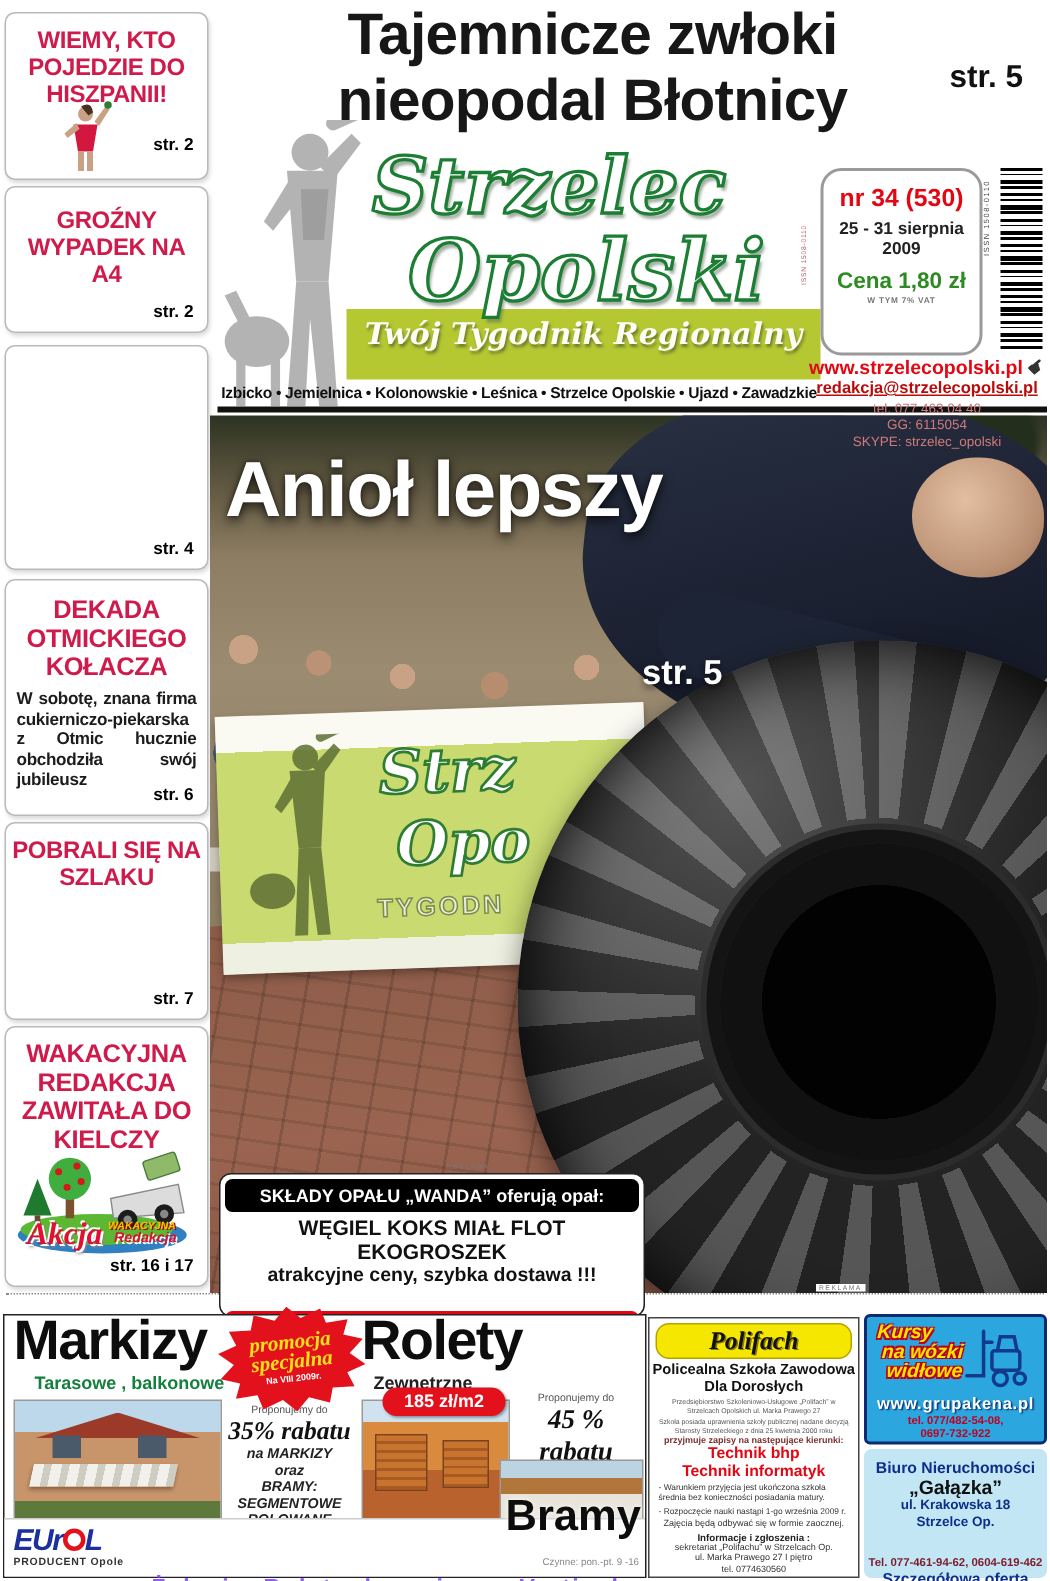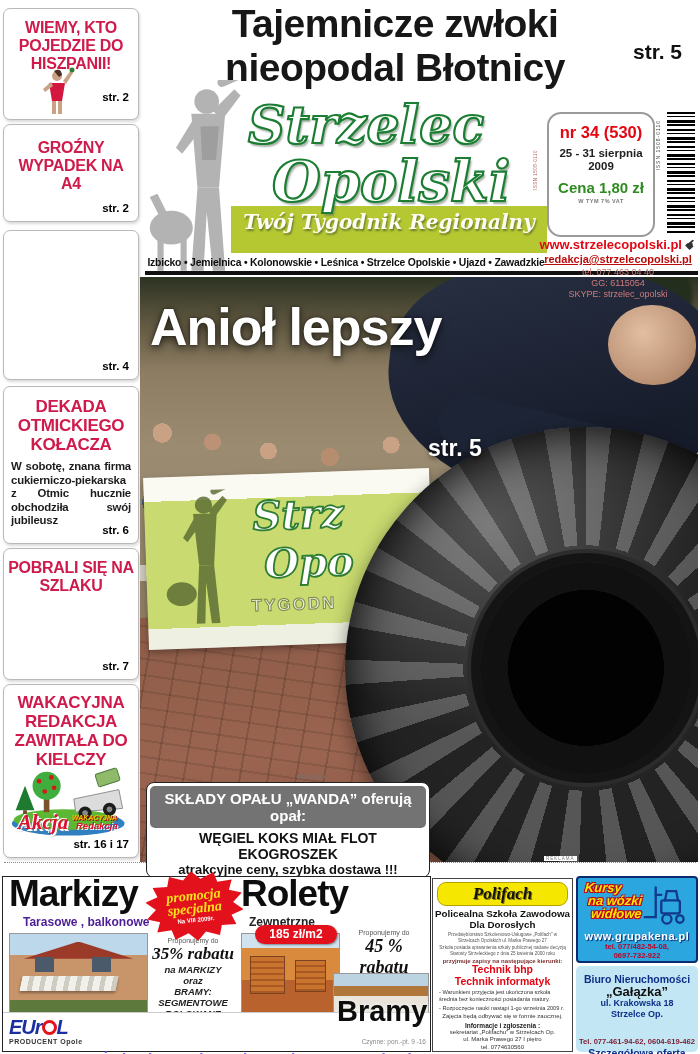--- a/index.html
+++ b/index.html
@@ -116,33 +116,33 @@
     font-size:23px;text-shadow:0 2px 5px rgba(0,0,0,.7);}
 
   
   .rek1{position:absolute;left:298px;top:775px;font-size:4.5px;color:#777;letter-spacing:1px;z-index:8;}
   .rekline{position:absolute;left:4px;right:4px;top:862px;border-top:1px dotted #8a8a8a;z-index:8;}
   .rek2{position:absolute;left:544px;top:856px;font-size:4.5px;color:#777;letter-spacing:1px;z-index:8;background:#fff;padding:0 2px;}
 
   
   .wanda{position:absolute;left:146px;top:782px;width:284px;height:96px;background:#fff;
     border:1.5px solid #222;border-radius:8px;padding:3px;box-sizing:border-box;z-index:9;}
-  .wanda-bar1{background:#737373;border-radius:5px;color:#fff;font-weight:bold;font-size:15px;
+  .wanda-bar1{background:#000000;border-radius:5px;color:#fff;font-weight:bold;font-size:12px;
     text-align:center;padding:4px 4px;}
   .wanda-mid{text-align:center;padding:2px 0 17px;}
   .wanda-prod{font-size:14px;font-weight:bold;color:#111;}
   .wanda-sub{font-size:13px;font-weight:bold;color:#111;}
   .wanda-bar2{background:#e30613;border-radius:5px;color:#fff;font-weight:bold;font-size:8px;
     line-height:9.5px;text-align:center;padding:3px 0;letter-spacing:.6px;}
 
   
   .eurol{position:absolute;left:2px;top:876px;width:429px;height:176px;background:#fff;
     border:1.5px solid #222;box-sizing:border-box;z-index:9;}
   .mk-title{position:absolute;left:6px;top:-4px;font-size:37px;font-weight:bold;letter-spacing:-1px;color:#0d0d0d;}
-  .mk-sub{position:absolute;left:20px;top:38px;font-size:12px;font-weight:bold;color:#4c1d95;}
+  .mk-sub{position:absolute;left:20px;top:38px;font-size:12px;font-weight:bold;color:#15803d;}
   .star{position:absolute;left:143px;top:-6px;width:97px;height:70px;background:#e3111c;z-index:3;
     display:flex;flex-direction:column;align-items:center;justify-content:center;transform:rotate(-6deg);
     clip-path:polygon(50% 0%,59% 12%,73% 5%,76% 19%,91% 18%,87% 32%,100% 38%,90% 50%,100% 62%,87% 68%,91% 82%,76% 81%,73% 95%,59% 88%,50% 100%,41% 88%,27% 95%,24% 81%,9% 82%,13% 68%,0% 62%,10% 50%,0% 38%,13% 32%,9% 18%,24% 19%,27% 5%,41% 12%);}
   .star .p1{font-family:"Liberation Serif",serif;font-style:italic;font-weight:bold;font-size:14px;
     line-height:13px;color:#ffe11a;}
   .star .p3{font-size:6px;font-weight:bold;color:#fff;margin-top:2px;}
   .house1{position:absolute;left:6px;top:56px;width:137px;height:95px;border:1px solid #999;
     background:
       linear-gradient(180deg,#bcd8ea 0 22%,#c8956b 22% 70%,#5d7a3c 70% 100%);}
   .house1 .roof{position:absolute;left:10%;top:8%;width:80%;height:18%;background:#9c3a2a;

